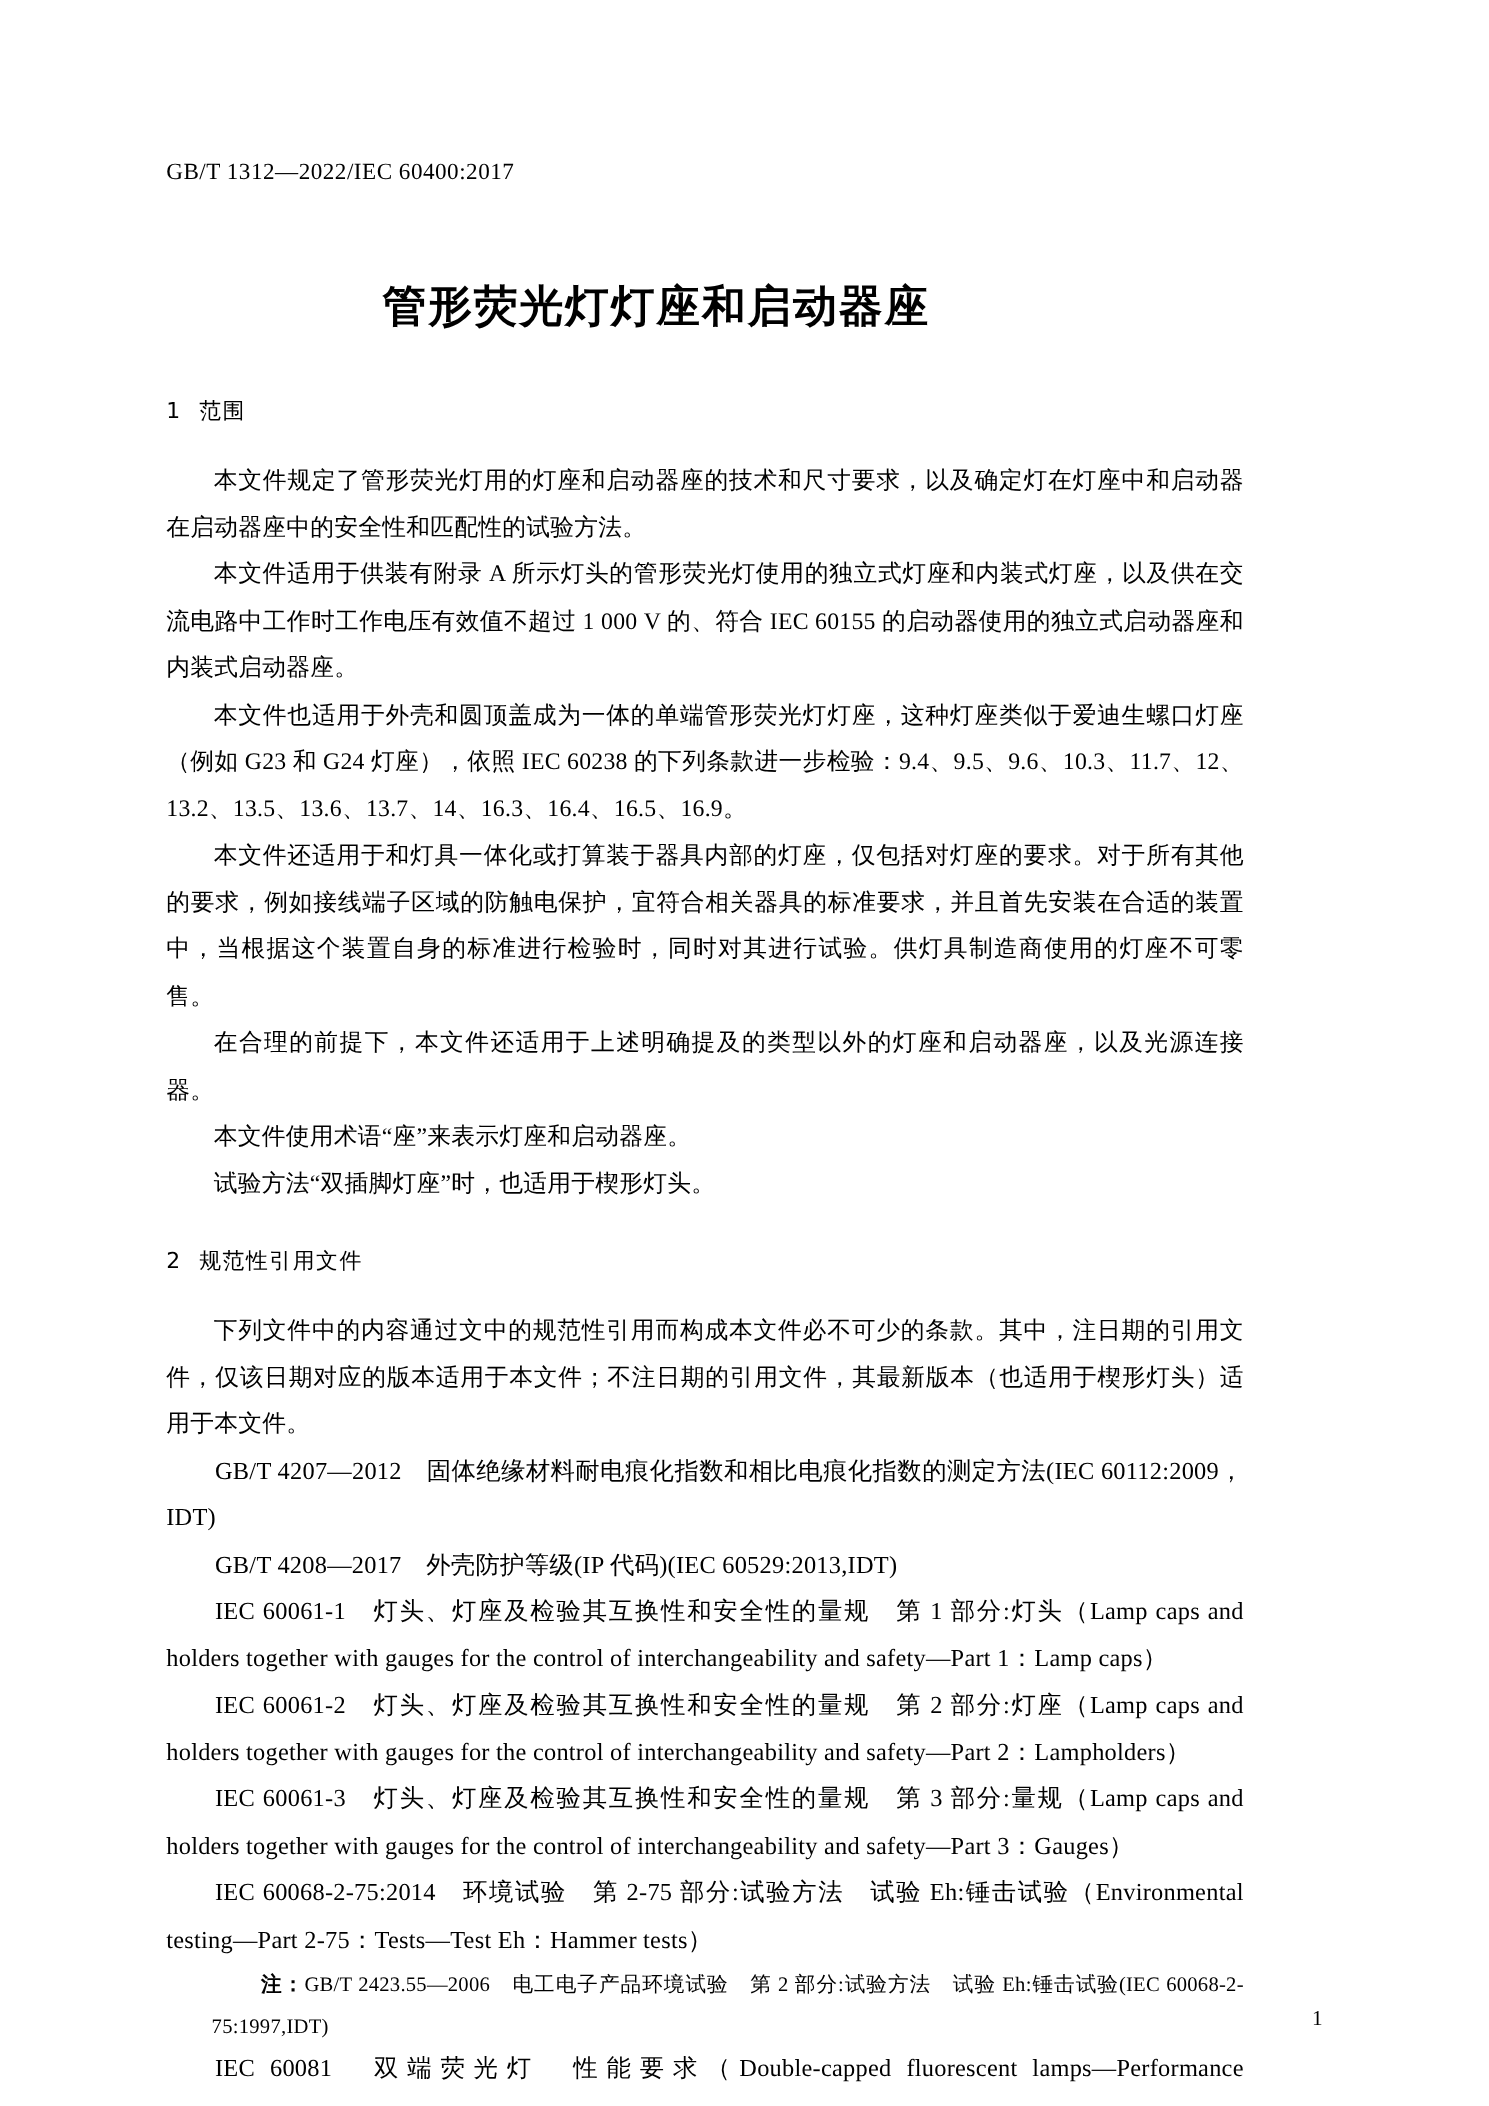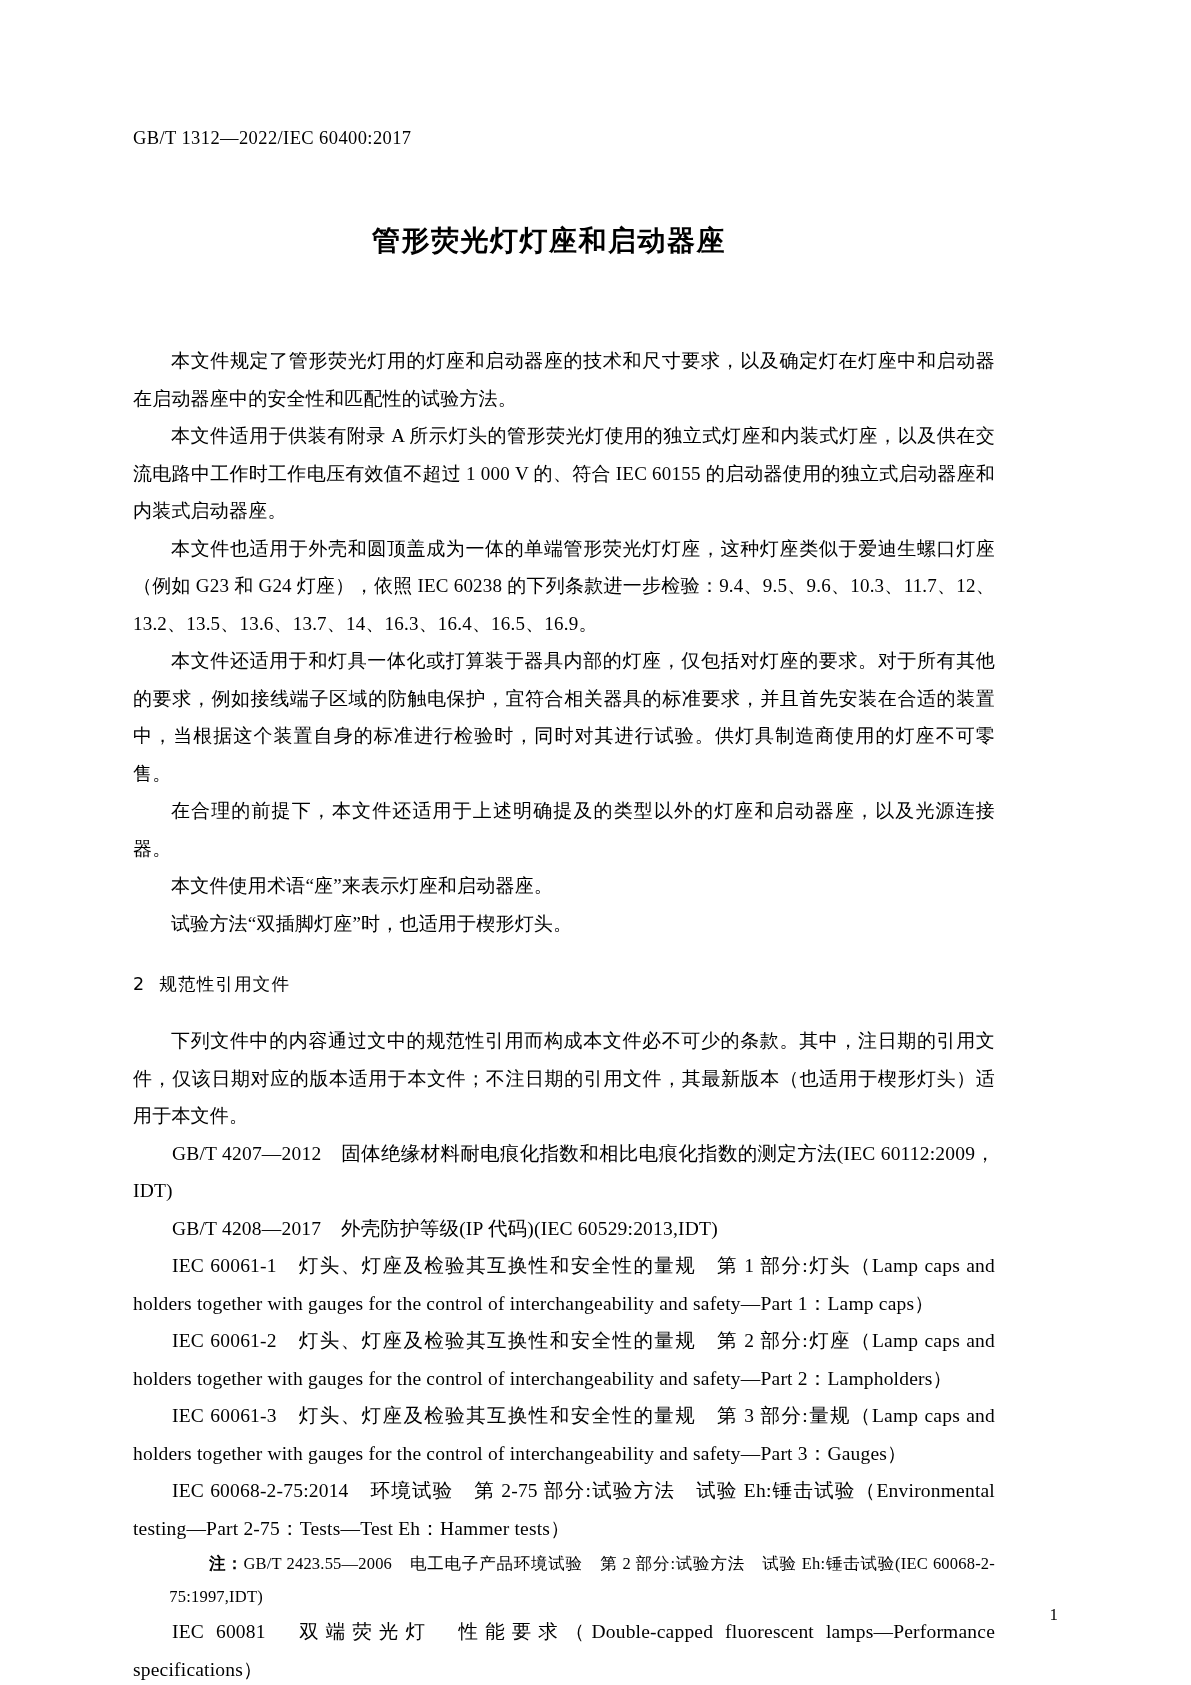--- a/index.html
+++ b/index.html
@@ -37,23 +37,22 @@
   }
   
   .doc-title {
     position: absolute;
     top: 222px;
     left: 0;
     width: 1050px;
     text-align: center;
     font-family: "DejaVu Sans", "Liberation Sans", sans-serif;
     font-weight: bold;
-    font-size: 28px;
+    font-size: 35px;
     letter-spacing: 1.5px;
-    margin-left: 24px;
   }
   
   .content {
     position: absolute;
     top: 316px;
     left: 133px;
     width: 862px;
   }
   h2.section {
     font-family: "DejaVu Sans", "Liberation Sans", sans-serif;
@@ -113,20 +112,23 @@
 <div class="page">
 
   <div class="header">
     <span>GB/T 1312—2022/IEC 60400:2017</span>
   </div>
 
   <div class="doc-title">管形荧光灯灯座和启动器座</div>
 
   <div class="content">
 
+    <h2 class="section">
+      <span class="sec-num">1</span><span>范围</span>
+    </h2>
     <div class="gap-after-heading"></div>
 
     <p class="body">本文件规定了管形荧光灯用的灯座和启动器座的技术和尺寸要求，以及确定灯在灯座中和启动器在启动器座中的安全性和匹配性的试验方法。</p>
     <p class="body">本文件适用于供装有附录 A 所示灯头的管形荧光灯使用的独立式灯座和内装式灯座，以及供在交流电路中工作时工作电压有效值不超过 1 000 V 的、符合 IEC 60155 的启动器使用的独立式启动器座和内装式启动器座。</p>
     <p class="body">本文件也适用于外壳和圆顶盖成为一体的单端管形荧光灯灯座，这种灯座类似于爱迪生螺口灯座（例如 G23 和 G24 灯座），依照 IEC 60238 的下列条款进一步检验：9.4、9.5、9.6、10.3、11.7、12、13.2、13.5、13.6、13.7、14、16.3、16.4、16.5、16.9。</p>
     <p class="body">本文件还适用于和灯具一体化或打算装于器具内部的灯座，仅包括对灯座的要求。对于所有其他的要求，例如接线端子区域的防触电保护，宜符合相关器具的标准要求，并且首先安装在合适的装置中，当根据这个装置自身的标准进行检验时，同时对其进行试验。供灯具制造商使用的灯座不可零售。</p>
     <p class="body">在合理的前提下，本文件还适用于上述明确提及的类型以外的灯座和启动器座，以及光源连接器。</p>
     <p class="body">本文件使用术语“座”来表示灯座和启动器座。</p>
     <p class="body">试验方法“双插脚灯座”时，也适用于楔形灯头。</p>
 

